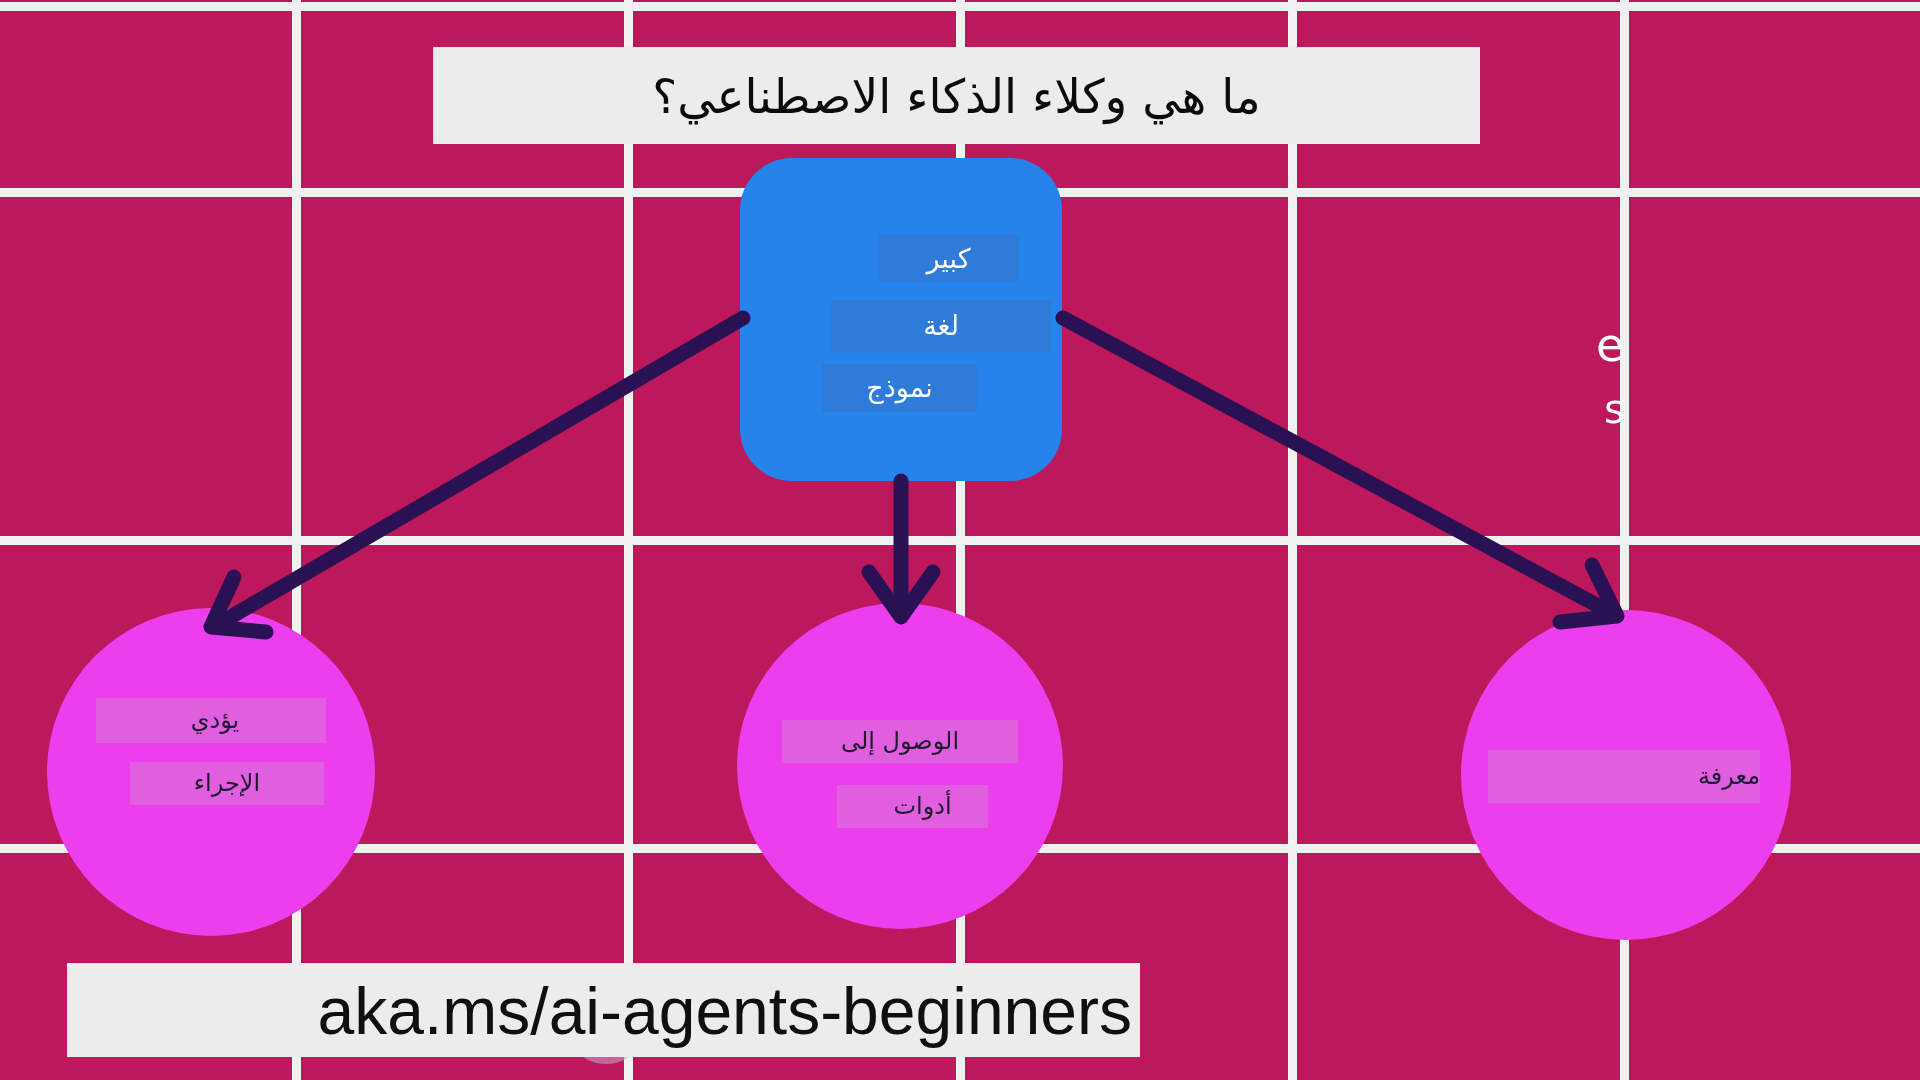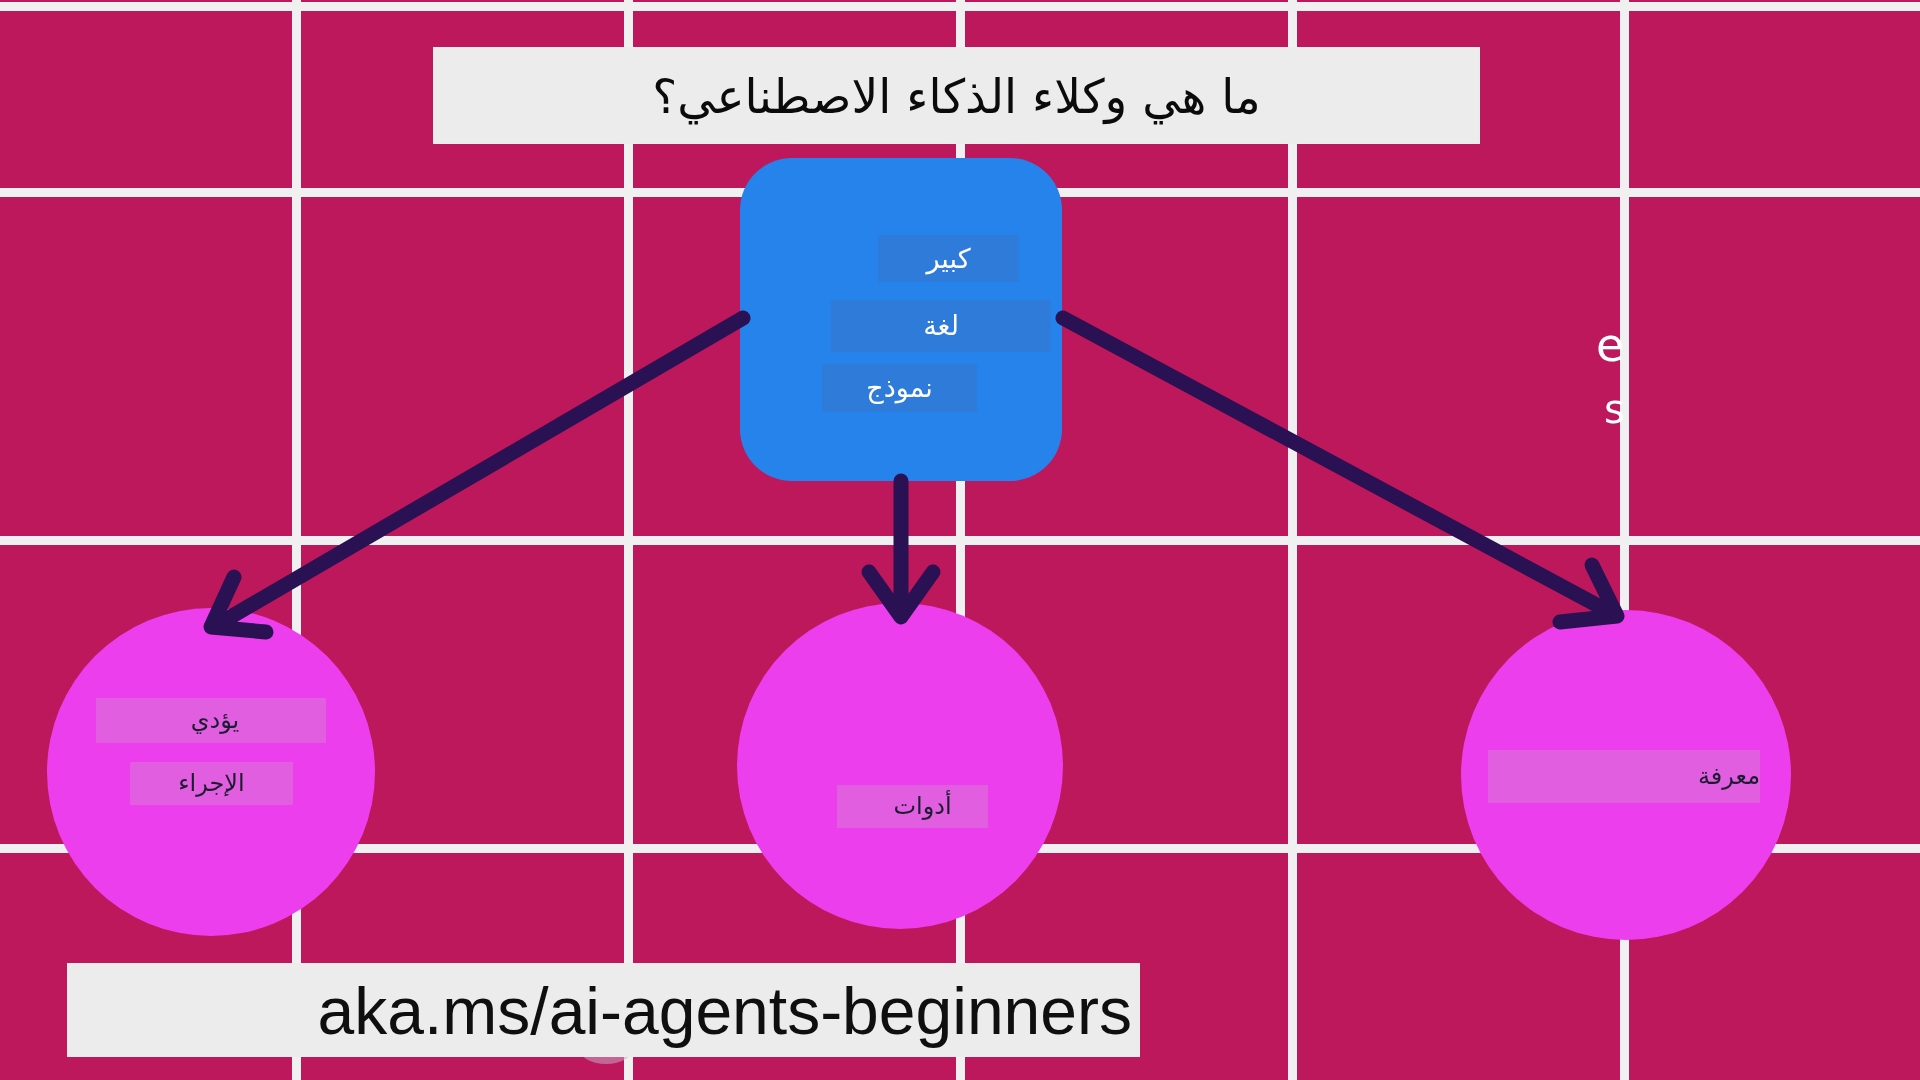--- a/index.html
+++ b/index.html
@@ -33,21 +33,21 @@
   .hl{position:absolute;display:block;text-align:center;color:#ffffff;font-size:27px;
     background:#2f7bd9;}
   .hl.w0{left:90px;top:77px;width:141px;height:47px;line-height:47px;margin-left:48px;}
   .hl.w1{left:68px;top:142px;width:220px;height:52px;line-height:52px;margin-left:23px;}
   .hl.w2{left:82px;top:206px;width:155px;height:48px;line-height:48px;}
   
   .circle{position:absolute;border-radius:50%;background:#ed3eed;z-index:5;}
   .circle .hl{background:#e25ee0;color:#1c1c30;font-size:24px;}
   .c-action{left:47px;top:608px;width:328px;height:328px;}
   .c-action .l0{left:49px;top:90px;width:222px;height:45px;line-height:45px;padding-left:8px;}
-  .c-action .l1{left:83px;top:154px;width:163px;height:43px;line-height:43px;text-align:center;}
+  .c-action .l1{left:83px;top:154px;width:194px;height:43px;line-height:43px;text-align:center;}
   .c-tools{left:737px;top:603px;width:326px;height:326px;}
   .c-tools .l0{left:45px;top:117px;width:236px;height:43px;line-height:43px;}
   .c-tools .l1{left:100px;top:182px;width:131px;height:43px;line-height:43px;padding-left:20px;}
   .c-knowledge{left:1461px;top:610px;width:330px;height:330px;}
   .c-knowledge .l0{left:27px;top:140px;width:272px;height:53px;line-height:53px;text-align:right;}
   
   .arrows{position:absolute;left:0;top:0;width:1920px;height:1080px;z-index:6;pointer-events:none;}
 </style>
 </head>
 <body>
@@ -87,20 +87,21 @@
       <path d="M1592 565 L1617 616 L1560 622"></path>
     </g>
   </svg>
 
   <div class="circle c-action">
     <span class="hl l0" dir="rtl" lang="ar">يؤدي</span>
     <span class="hl l1" dir="rtl" lang="ar">الإجراء</span>
   </div>
 
   <div class="circle c-tools">
+    <span class="hl l0" dir="rtl" lang="ar">الوصول إلى</span>
     <span class="hl l1" dir="rtl" lang="ar">أدوات</span>
   </div>
 
   <div class="circle c-knowledge">
     <span class="hl l0" dir="rtl" lang="ar">معرفة</span>
   </div>
 
   <div class="pink-arc"></div>
 
   <div class="banner footer-bar">

